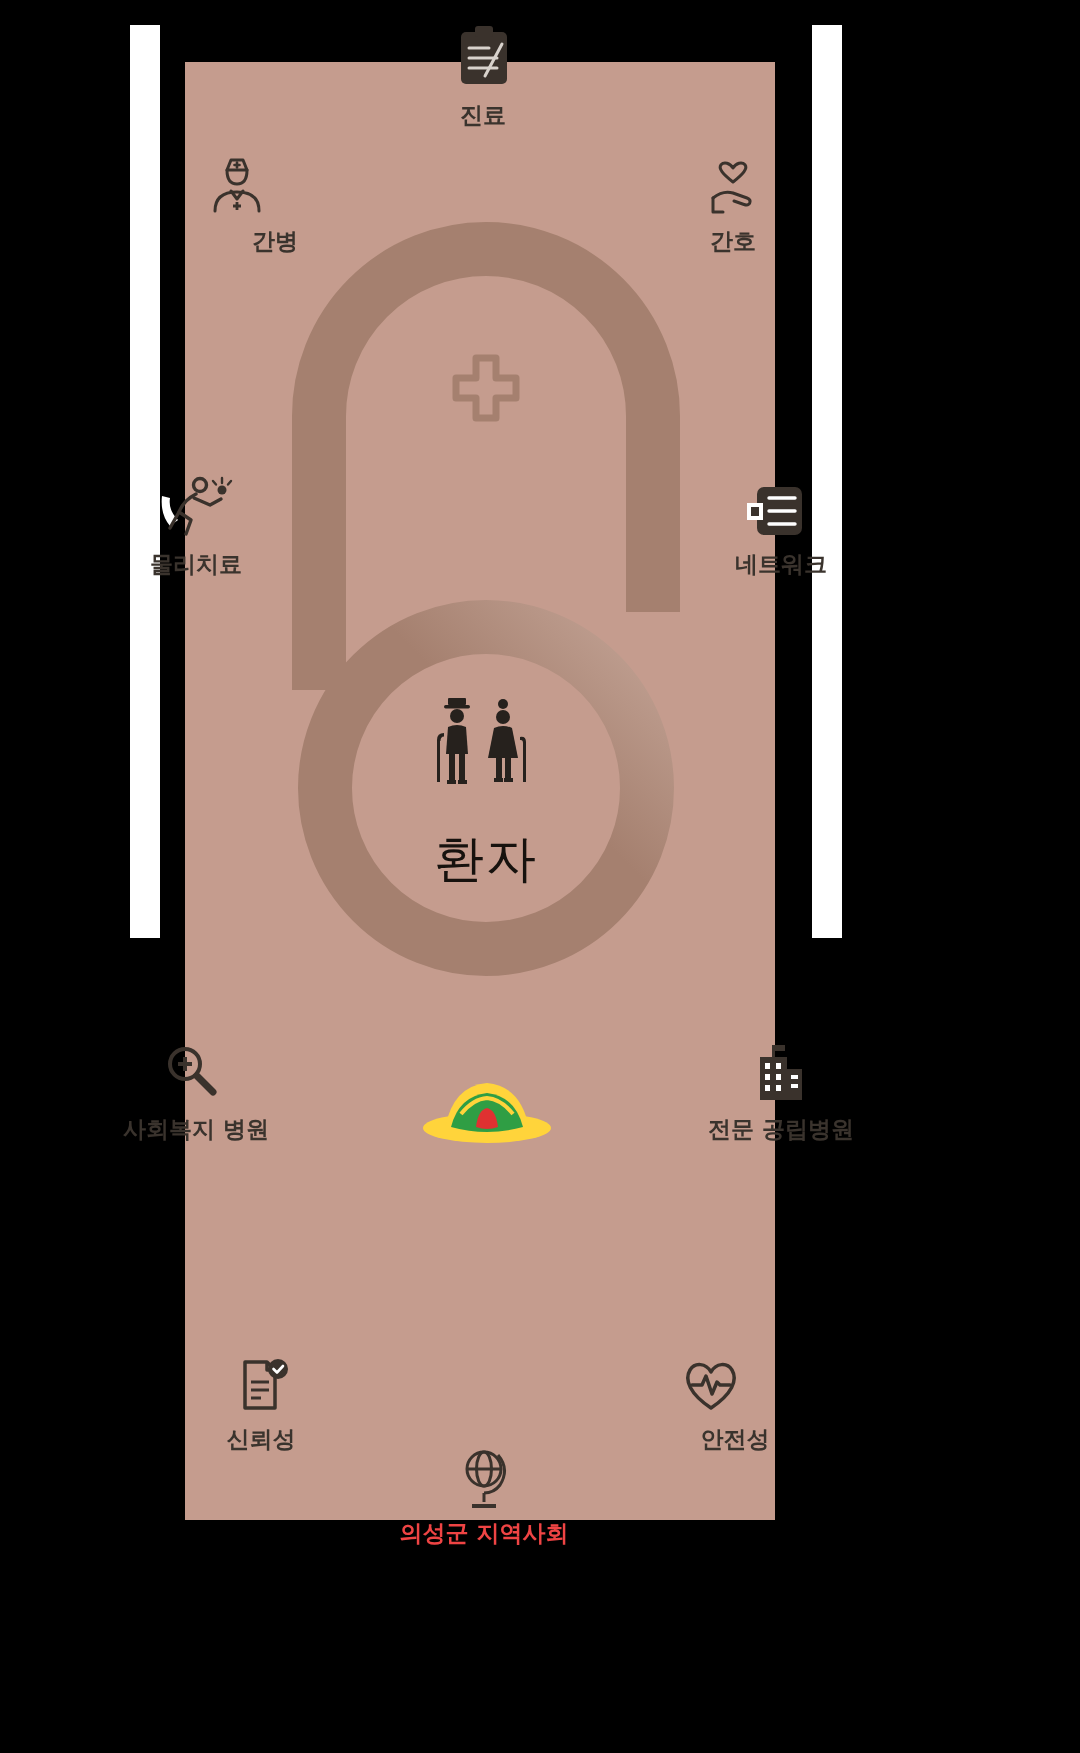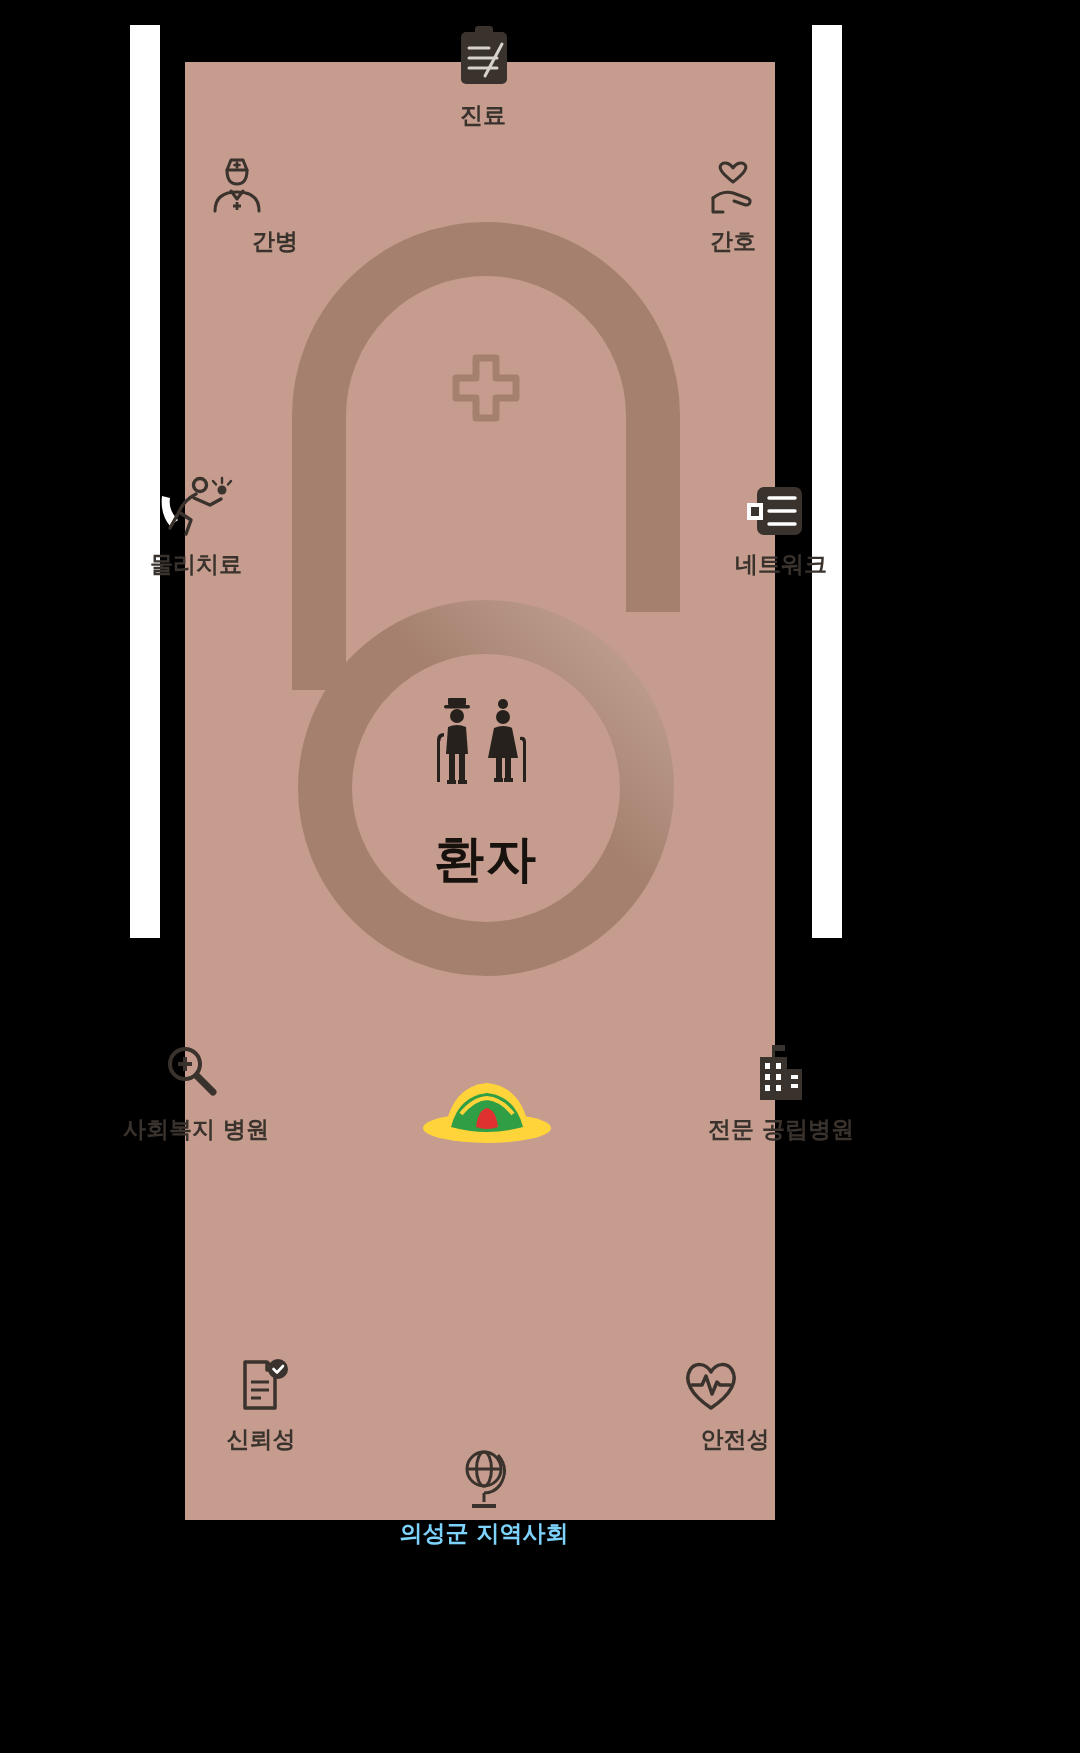--- a/index.html
+++ b/index.html
@@ -23,23 +23,23 @@
   .label {
     position: absolute; transform: translateX(-50%);
     font-weight: 700; font-size: 23px; color: #3a332d; white-space: nowrap;
   }
   #hospital-label {
     position: absolute; left: 486px; top: 444px; transform: translateX(-50%);
     font-size: 58px; font-weight: 700; color: #a5806f; letter-spacing: 2px;
   }
   #patient-label {
     position: absolute; left: 486px; top: 826px; transform: translateX(-50%);
-    font-size: 50px; font-weight: 700; color: #17120e; letter-spacing: 2px;
-  }
-  #community-label { color: #7dd3fc; }
+    font-size: 50px; font-weight: 400; color: #17120e; letter-spacing: 2px;
+  }
+  #community-label { color: #ef4444; }
 </style>
 </head>
 <body>
 
 <div id="canvas">
 
   <div class="bar" id="bar-left"></div>
   <div class="bar" id="bar-right"></div>
 
   <div id="panel"></div>

